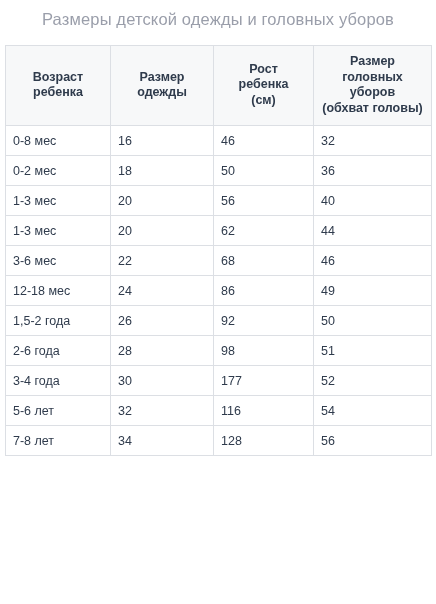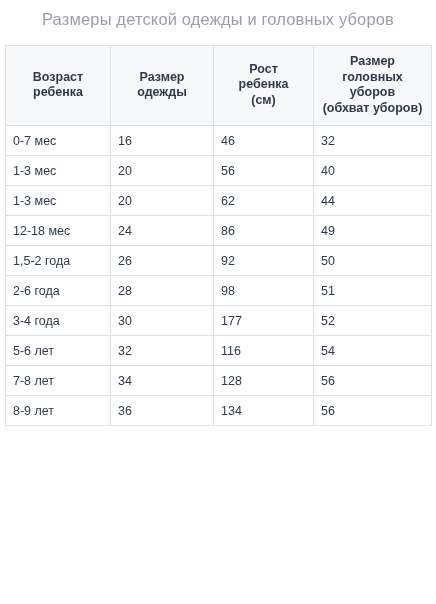--- a/index.html
+++ b/index.html
@@ -116,44 +116,56 @@
             <span class="hdr-line">одежды</span>
           </th>
           <th>
             <span class="hdr-line">Рост</span>
             <span class="hdr-line">ребенка</span>
             <span class="hdr-line">(см)</span>
           </th>
           <th>
             <span class="hdr-line">Размер</span>
             <span class="hdr-line">головных уборов</span>
-            <span class="hdr-line">(обхват уборов)</span>
+            <span class="hdr-line">(обхват головы)</span>
           </th>
         </tr>
       </thead>
       <tbody id="table-body">
           <tr>
-            <td>0-7 мес</td>
+            <td>0-8 мес</td>
             <td>16</td>
             <td>46</td>
             <td>32</td>
+          </tr>
+          <tr>
+            <td>0-2 мес</td>
+            <td>18</td>
+            <td>50</td>
+            <td>36</td>
           </tr>
           <tr>
             <td>1-3 мес</td>
             <td>20</td>
             <td>56</td>
             <td>40</td>
           </tr>
           <tr>
             <td>1-3 мес</td>
             <td>20</td>
             <td>62</td>
             <td>44</td>
           </tr>
           <tr>
+            <td>3-6 мес</td>
+            <td>22</td>
+            <td>68</td>
+            <td>46</td>
+          </tr>
+          <tr>
             <td>12-18 мес</td>
             <td>24</td>
             <td>86</td>
             <td>49</td>
           </tr>
           <tr>
             <td>1,5-2 года</td>
             <td>26</td>
             <td>92</td>
             <td>50</td>
@@ -175,23 +187,17 @@
             <td>32</td>
             <td>116</td>
             <td>54</td>
           </tr>
           <tr>
             <td>7-8 лет</td>
             <td>34</td>
             <td>128</td>
             <td>56</td>
           </tr>
-          <tr>
-            <td>8-9 лет</td>
-            <td>36</td>
-            <td>134</td>
-            <td>56</td>
-          </tr>
         </tbody>
     </table>
   </div>
 
 </div>
 
 </body></html>

